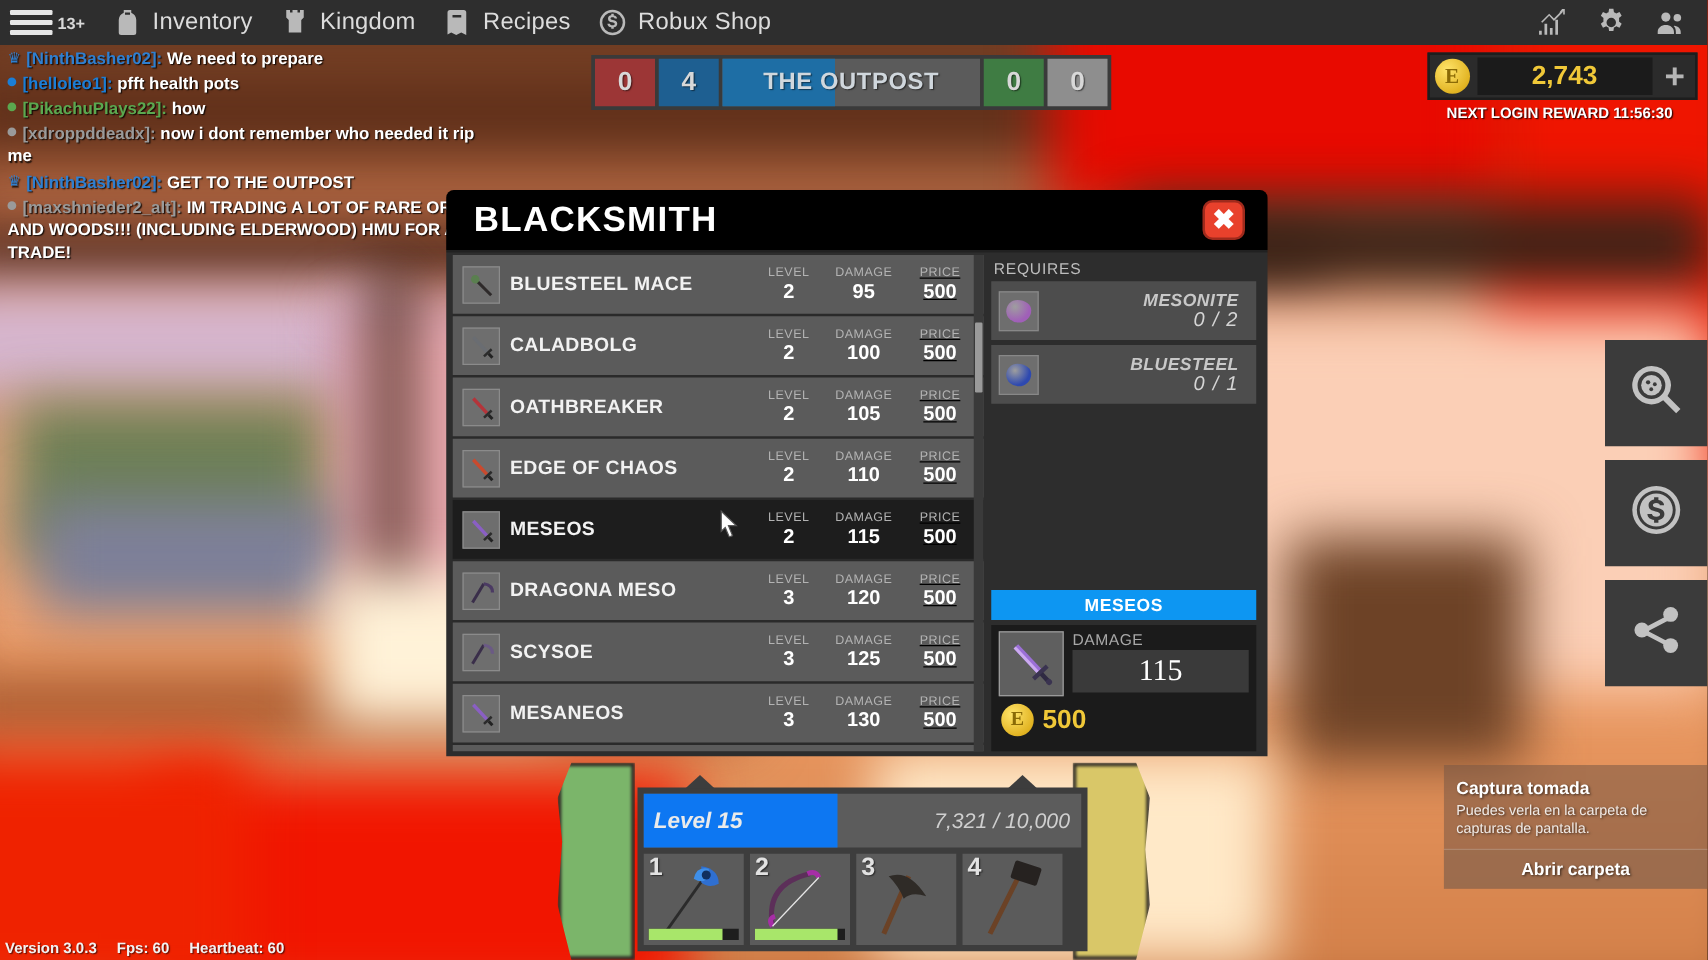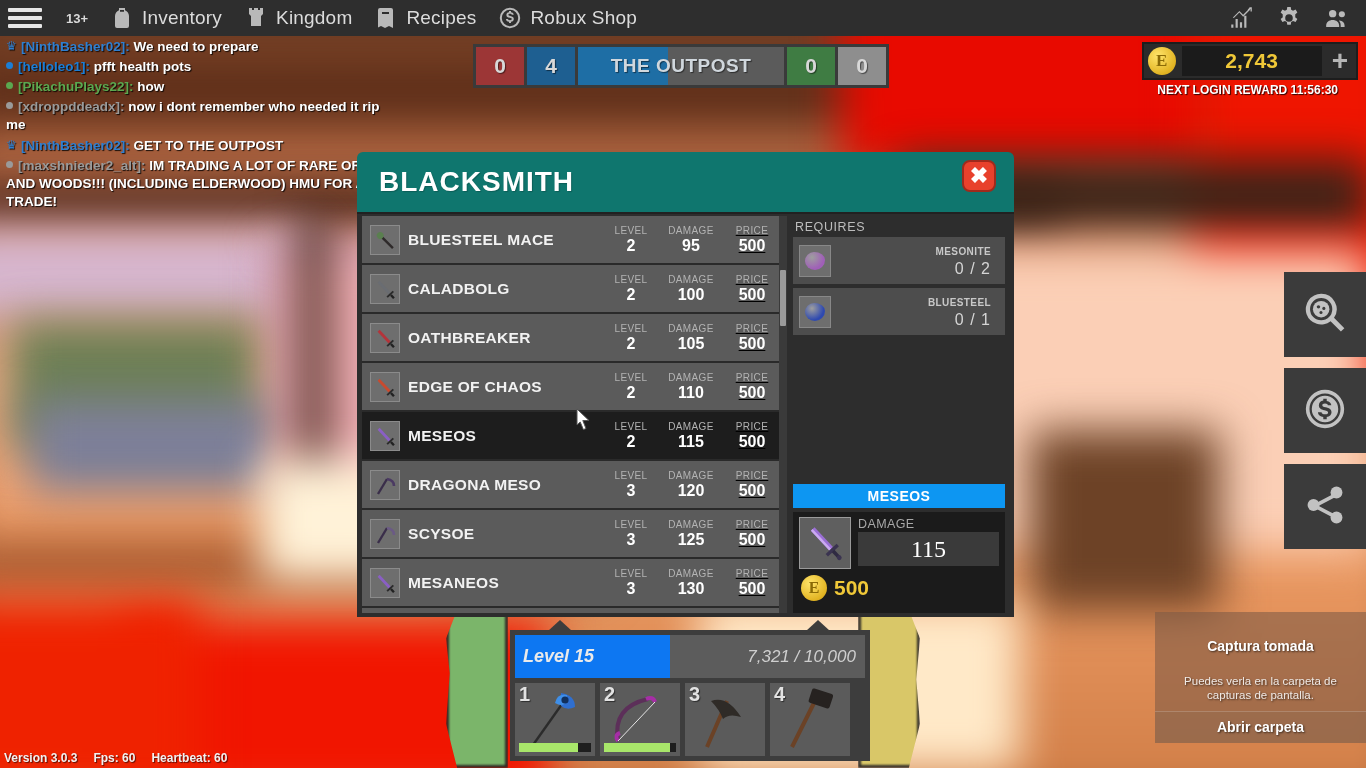--- a/index.html
+++ b/index.html
@@ -50,21 +50,21 @@
   }
 
   
   #topbar {
     position:absolute; left:0; top:0; width:1366px; height:36px;
     background:#2e2e2e; z-index:40;
     display:flex; align-items:center;
   }
   #topbar .hamb { width:34px; display:flex; flex-direction:column; gap:4px; margin-left:8px; cursor:pointer; }
   #topbar .hamb i { display:block; height:4px; background:#e6e6e6; border-radius:1px; }
-  .age-badge { color:#d9d9d9; font-size:13px; font-weight:bold; margin-left:24px; letter-spacing:0; }
+  .age-badge { color:#d9d9d9; font-size:13px; font-weight:bold; margin-left:4px; letter-spacing:0; }
   .tb-item { display:flex; align-items:center; gap:8px; margin-left:22px; cursor:pointer; }
   .tb-item .lbl { color:#dcdcdc; font-size:19px; letter-spacing:.2px; }
   .tb-icon { width:24px; height:24px; fill:#b9b9b9; display:block; }
   #topbar .right { margin-left:auto; display:flex; align-items:center; gap:22px; margin-right:16px; }
   .tb-icon-r { width:26px; height:26px; fill:#b9b9b9; cursor:pointer; display:block; }
 
   
   #chat {
     position:absolute; left:4px; top:36px; width:395px; z-index:30;
     font-size:13.5px; line-height:18px;
@@ -109,21 +109,21 @@
              text-shadow:1px 1px 1px rgba(0,0,0,.8); padding-right:20px; }
 
   
   #sidebtns { position:absolute; right:0px; top:272px; z-index:35; display:flex; flex-direction:column; gap:11px; }
   .sidebtn { width:82px; height:85px; background:#3b3b3b; display:flex; align-items:center; justify-content:center; cursor:pointer; }
   .sidebtn svg { width:46px; height:46px; fill:#c2c2c2; }
 
   
   #blacksmith { position:absolute; left:357px; top:152px; width:657px; z-index:36; }
   .bs-header {
-    height:60px; background:#0f766e; display:flex; align-items:center;
+    height:48px; background:#000000; display:flex; align-items:center;
     border-radius:6px 6px 0 0; position:relative;
     box-shadow:0 2px 0 rgba(0,0,0,.25);
   }
   .bs-title { color:#fff; font-size:28px; font-weight:bold; letter-spacing:1px; margin-left:22px;
               text-shadow:1px 1px 1px rgba(0,0,0,.2); }
   .bs-close {
     position:absolute; right:18px; top:8px; width:34px; height:32px; border-radius:8px;
     background:#e8412c; border:2px solid #9f2a1c; display:flex; align-items:center; justify-content:center;
     color:#fff; font-size:22px; font-weight:bold; cursor:pointer; font-family:"Liberation Sans",sans-serif;
   }
@@ -143,22 +143,22 @@
   .wscroll { position:absolute; right:0; top:0; width:8px; height:100%; background:#3a3a3a; }
   .wscroll .thumb { position:absolute; left:1px; width:6px; background:#9a9a9a; border-radius:1px; }
 
   
   .rcol { width:212px; display:flex; flex-direction:column; }
   .req-title { color:#bdbdbd; font-size:12.5px; letter-spacing:.6px; margin:4px 0 3px 2px; }
   .req-row { background:#4d4d4d; height:47px; display:flex; align-items:center; margin-bottom:4px; padding:0 6px; }
   .req-icon { width:32px; height:32px; background:#6e6e6e; border:1px solid #888; flex:none; display:flex; align-items:center; justify-content:center; }
   .ore { width:20px; height:18px; border-radius:45% 55% 50% 50%/50% 45% 55% 50%; display:block; }
   .req-txt { flex:1; text-align:right; padding-right:8px; }
-  .req-name { color:#c8c8c8; font-size:10px; font-weight:bold; line-height:16px; letter-spacing:.4px; }
-  .req-amt { color:#d5d5d5; font-size:16px; line-height:18px; letter-spacing:1px; }
+  .req-name { color:#c8c8c8; font-size:14px; font-style:italic; font-weight:bold; line-height:16px; letter-spacing:.4px; }
+  .req-amt { color:#d5d5d5; font-size:16px; font-style:italic; line-height:18px; letter-spacing:1px; }
 
   .rspacer { flex:1; }
 
   .sel-name { background:#0d96f2; color:#fff; text-align:center; font-size:14px; font-weight:bold;
               letter-spacing:.5px; padding:4px 0; margin-bottom:4px; }
   .sel-detail { background:#1b1b1b; padding:5px 6px 6px 6px; }
   .sel-row { display:flex; gap:7px; align-items:flex-start; }
   .sel-icon { width:52px; height:52px; background:#5f5f5f; border:1px solid #9a9a9a; position:relative; flex:none; overflow:hidden; }
   .sel-stat { flex:1; }
   .sel-k { color:#a8a8a8; font-size:12.5px; letter-spacing:.4px; line-height:15px; }
@@ -189,23 +189,23 @@
   .slot { width:80px; height:73px; background:#5b5b5b; position:relative; cursor:pointer; overflow:hidden; }
   .slot .num { position:absolute; left:4px; top:0px; color:#e2e2e2; font-size:20px; font-weight:bold;
                text-shadow:1px 1px 1px rgba(0,0,0,.5); z-index:3; }
   .slot .dur { position:absolute; left:4px; right:4px; bottom:4px; height:9px; background:#1e1e1e; z-index:3; }
   .slot .dur i { display:block; height:100%; background:#a8e66a; }
   .slot svg { position:absolute; left:0; top:0; width:80px; height:73px; }
 
   
   #toast { position:absolute; right:0; top:612px; width:211px; z-index:38;
            background:rgba(120,88,70,.55); backdrop-filter:blur(2px); }
-  .toast-body { padding:26px 10px 9px; text-align:center; }
+  .toast-body { padding:10px 10px 9px; }
   .toast-t { color:#fff; font-size:14px; font-weight:bold; text-shadow:1px 1px 2px rgba(0,0,0,.6); }
-  .toast-s { color:#f0eae6; font-size:11.5px; line-height:14px; margin-top:20px; text-shadow:1px 1px 2px rgba(0,0,0,.6); }
+  .toast-s { color:#f0eae6; font-size:11.5px; line-height:14px; margin-top:4px; text-shadow:1px 1px 2px rgba(0,0,0,.6); }
   .toast-btn { border-top:1px solid rgba(255,255,255,.18); padding:7px 0 8px; text-align:center;
                color:#fff; font-size:14px; font-weight:bold; cursor:pointer; text-shadow:1px 1px 2px rgba(0,0,0,.6);
                background:rgba(140,106,84,.35); }
 
   
   #version { position:absolute; left:4px; bottom:3px; z-index:39; color:#f2f2f2; font-size:12px;
              font-weight:bold; text-shadow:1px 1px 1px rgba(0,0,0,.6); display:flex; gap:16px; }
 </style>
 </head>
 <body>

